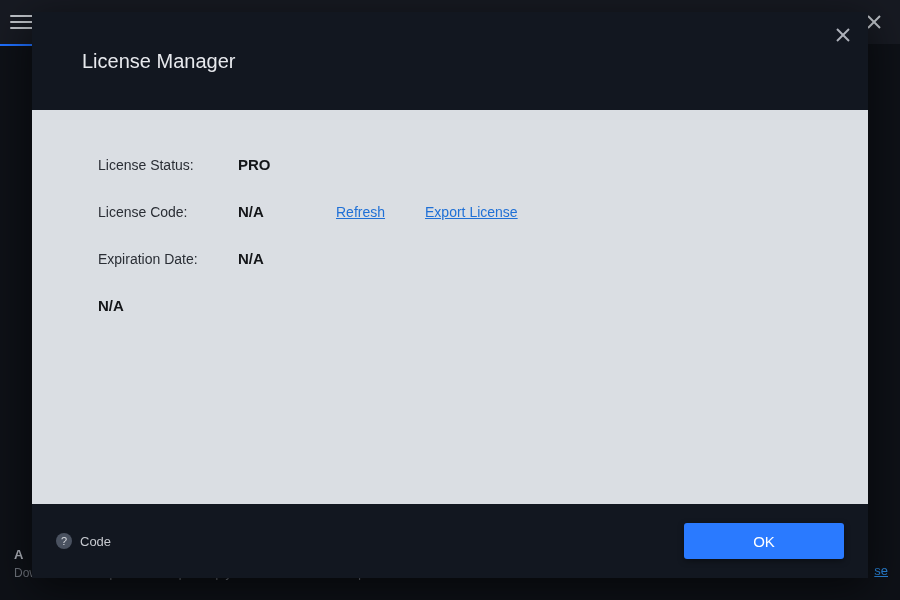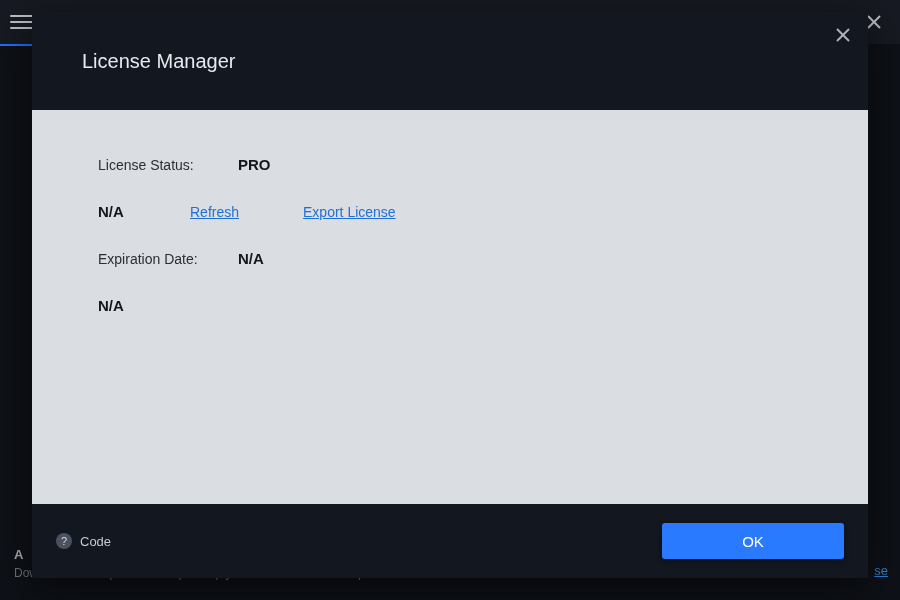--- a/index.html
+++ b/index.html
@@ -87,40 +87,40 @@
       padding: 46px 50px 30px 66px;
     }
 
     .row { display: flex; align-items: center; margin-bottom: 30px; }
     .row .label {
       width: 140px; color: #2a2e35; font-size: 14px;
     }
     .row .value {
       width: 80px; color: #141619; font-size: 15px; font-weight: 800;
     }
-    .row .links { margin-left: 12px; display: flex; gap: 64px; }
+    .row .links { margin-left: 18px; display: flex; gap: 40px; }
     .row .links a {
       color: #1f70d6; text-decoration: underline; font-size: 14px; cursor: pointer;
     }
 
     .modal-footer {
       height: 74px; background: #121720;
       display: flex; align-items: center; justify-content: space-between;
       padding: 0 24px 0 24px;
     }
     .help {
       display: flex; align-items: center; gap: 8px; color: #c6c9cf;
       font-size: 13px; cursor: pointer;
     }
     .help-icon {
       width: 16px; height: 16px; border-radius: 50%;
       background: #4a5260; color: #d6d9de; font-size: 11px; line-height: 16px; text-align: center;
     }
     .ok-btn {
-      width: 182px; height: 36px;
+      width: 160px; height: 36px;
       background: #2a7aff;
       color: #fff; border: none; border-radius: 3px;
       font-size: 15px; cursor: pointer;
       box-shadow: 0 2px 6px rgba(0,0,0,0.4);
     }
   </style>
 </head>
 <body>
 
 <div class="bg-topbar">
@@ -163,20 +163,21 @@
   </div>
 
   <div class="modal-body">
 
     <div class="row">
       <div class="label">License Status:</div>
       <div class="value">PRO</div>
     </div>
 
     <div class="row">
+      <div class="label">License Code:</div>
       <div class="value">N/A</div>
       <div class="links">
         <a>Refresh</a>
         <a>Export License</a>
       </div>
     </div>
 
     <div class="row">
       <div class="label">Expiration Date:</div>
       <div class="value">N/A</div>

